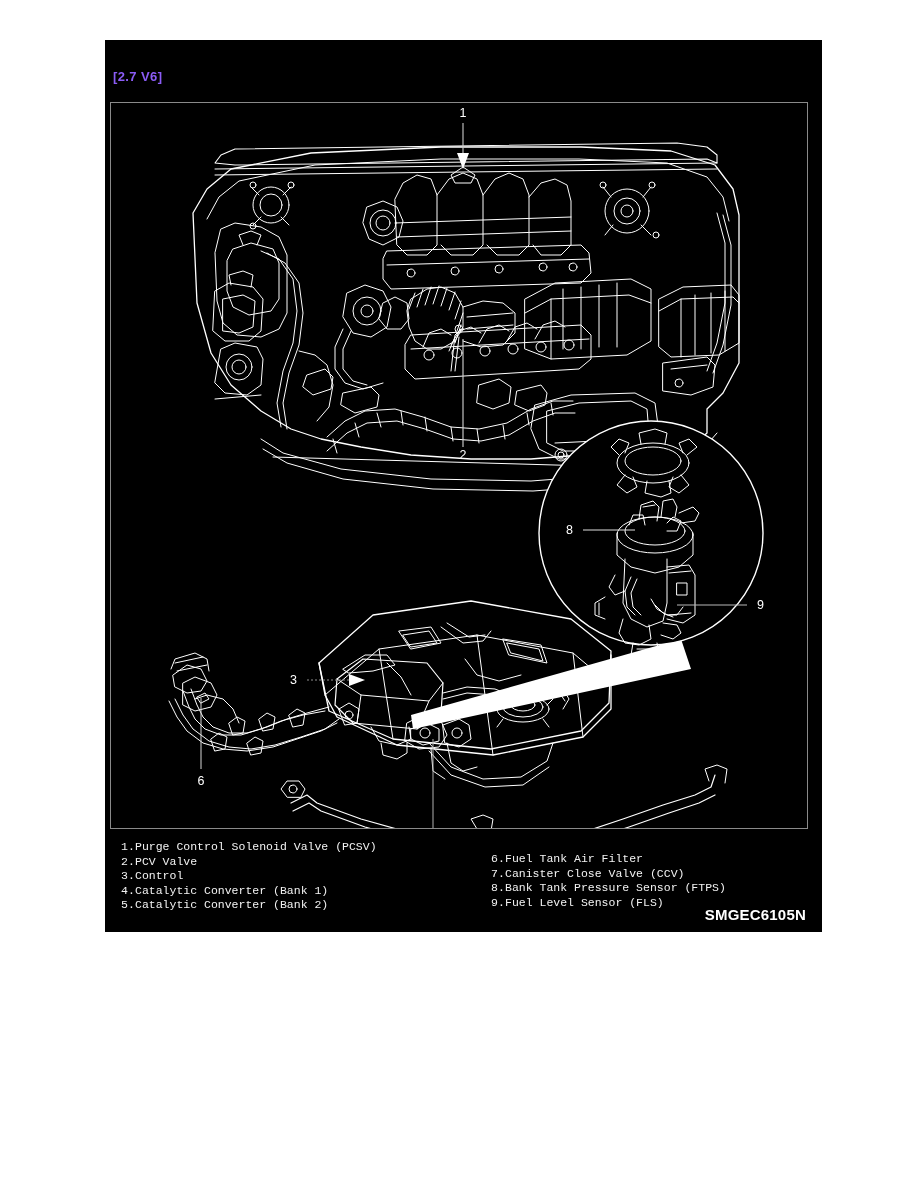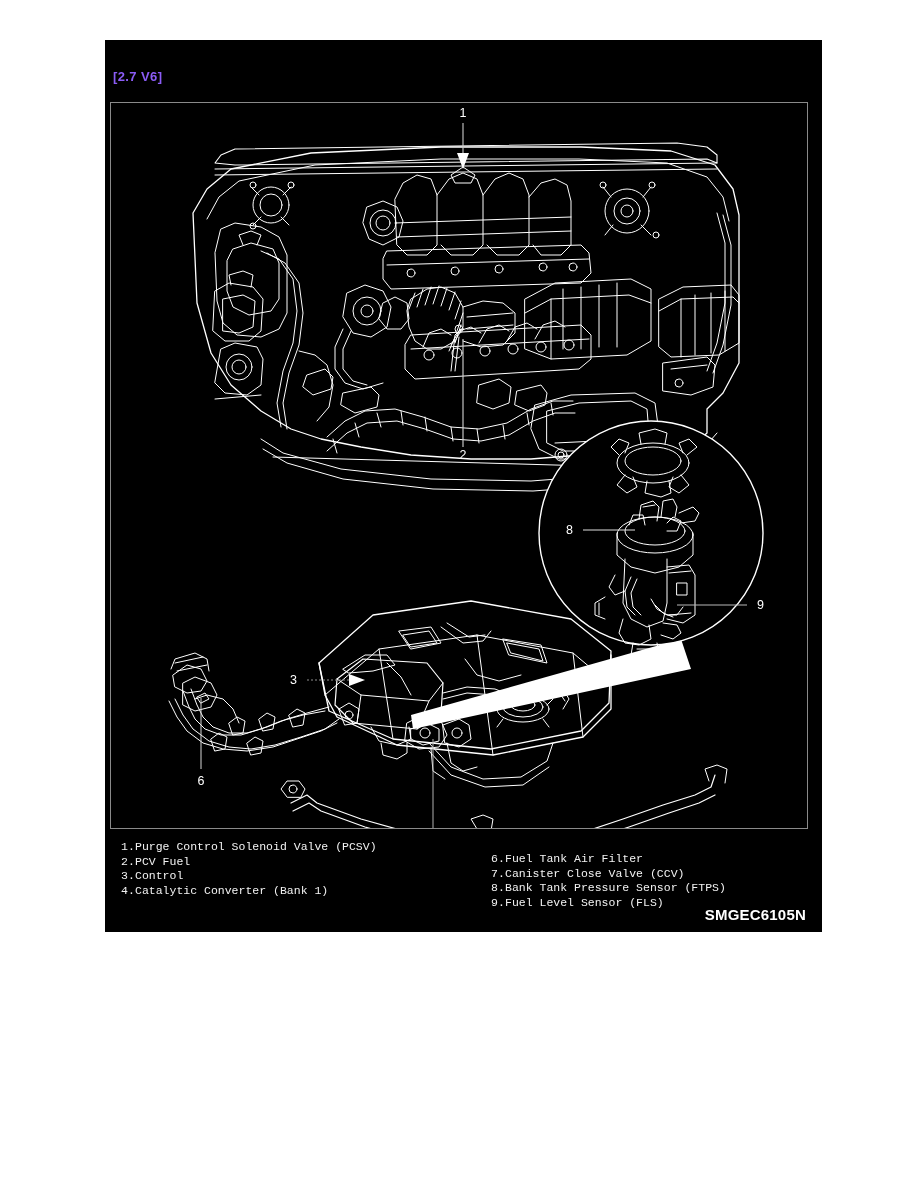--- a/index.html
+++ b/index.html
@@ -406,27 +406,30 @@
       <text class="callout-txt" x="322" y="742" text-anchor="middle">7</text>
     </svg>
   </div>
 
   <div id="legend">
     <div class="legend-col left">
       <div class="legend-row">
         <span class="num">1.</span><span>Purge Control Solenoid Valve (PCSV)</span>
       </div>
       <div class="legend-row">
-        <span class="num">2.</span><span>PCV Fuel</span>
+        <span class="num">2.</span><span>PCV Valve</span>
       </div>
       <div class="legend-row">
         <span class="num">3.</span><span>Control</span>
       </div>
       <div class="legend-row">
         <span class="num">4.</span><span>Catalytic Converter (Bank 1)</span>
+      </div>
+      <div class="legend-row">
+        <span class="num">5.</span><span>Catalytic Converter (Bank 2)</span>
       </div>
     </div>
     <div class="legend-col right">
       <div class="legend-row">
         <span class="num">6.</span><span>Fuel Tank Air Filter</span>
       </div>
       <div class="legend-row">
         <span class="num">7.</span><span>Canister Close Valve (CCV)</span>
       </div>
       <div class="legend-row">

